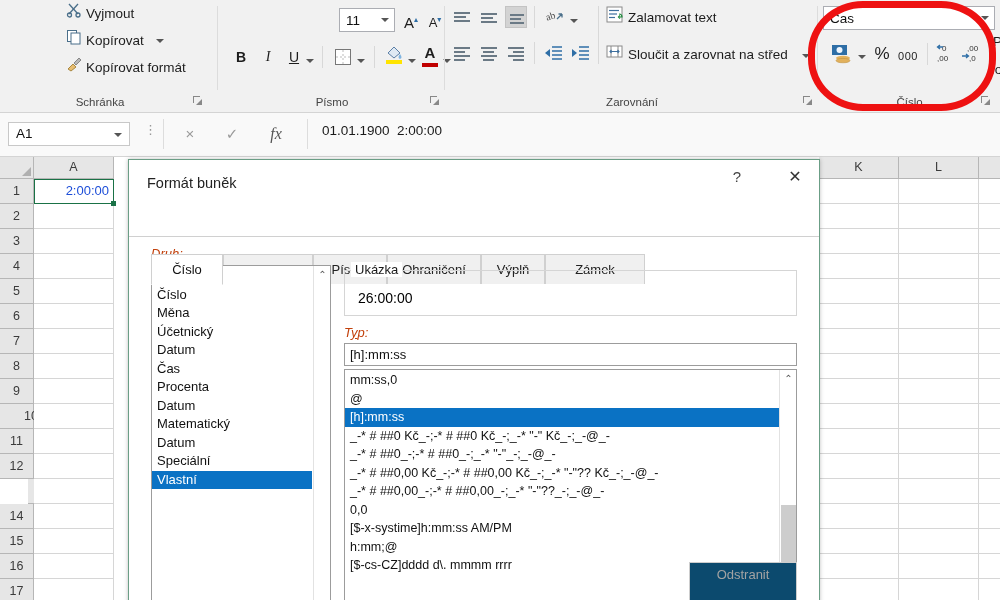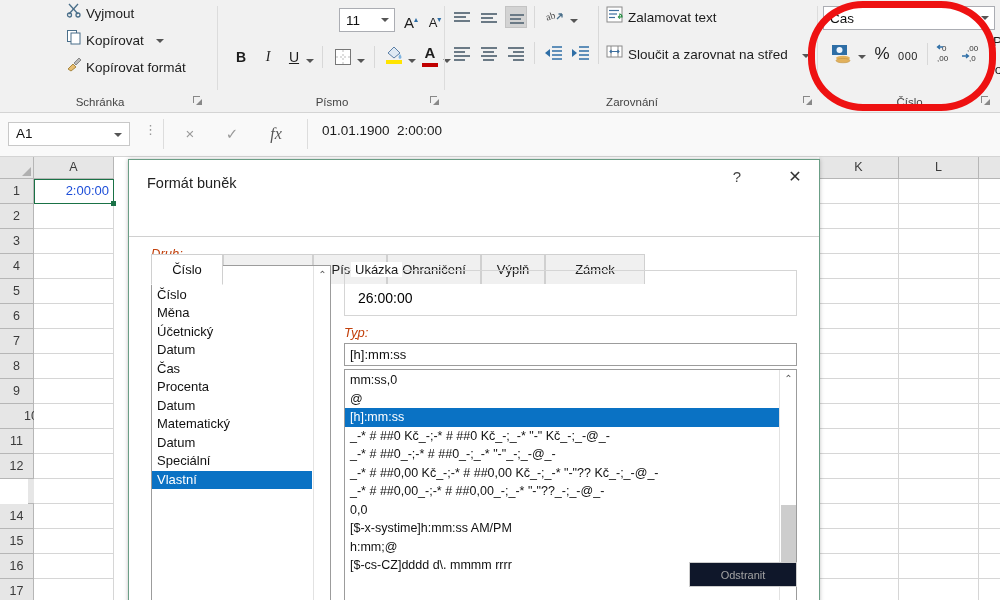--- a/index.html
+++ b/index.html
@@ -96,22 +96,22 @@
   #uk-legend{position:absolute;left:222px;top:102px;background:#fff;padding:0 4px;font-size:13px;color:#1a1a1a;}
   #uk-val{position:absolute;left:229px;top:130px;font-size:14px;color:#000000;}
 
   #typ-input{position:absolute;left:215px;top:183px;width:453px;height:23px;background:#fff;border:1px solid #9c9c9c;box-sizing:border-box;}
   #typ-input .v{position:absolute;left:5px;top:3px;font-size:13px;color:#111;}
 
   #typ-list{position:absolute;left:215px;top:209px;width:453px;height:349px;background:#fff;border:1px solid #9c9c9c;box-sizing:border-box;overflow:hidden;}
   .fmtrow{position:absolute;left:0;width:434px;height:18.5px;line-height:18px;padding-left:5px;font-size:12.5px;color:#111;box-sizing:border-box;white-space:nowrap;}
   .fmtrow.sel{background:#0a72c4;color:#fff;}
 
-  #odstranit{position:absolute;left:560px;top:402px;width:108px;height:25px;background:#0f172a;border:1px solid #cdcdcd;box-sizing:border-box;
-             text-align:center;line-height:24px;font-size:11px;color:#a3a3a3;}
+  #odstranit{position:absolute;left:560px;top:402px;width:108px;height:39px;background:#0c4a6e;border:1px solid #cdcdcd;box-sizing:border-box;
+             text-align:center;line-height:24px;font-size:13px;color:#a3a3a3;}
 </style>
 </head>
 <body>
 
 <div id="ribbon">
 
   <div class="rgroup" id="grp-clip">
 
     <div class="clipitem" style="top:1px;">
       <span class="ico">

